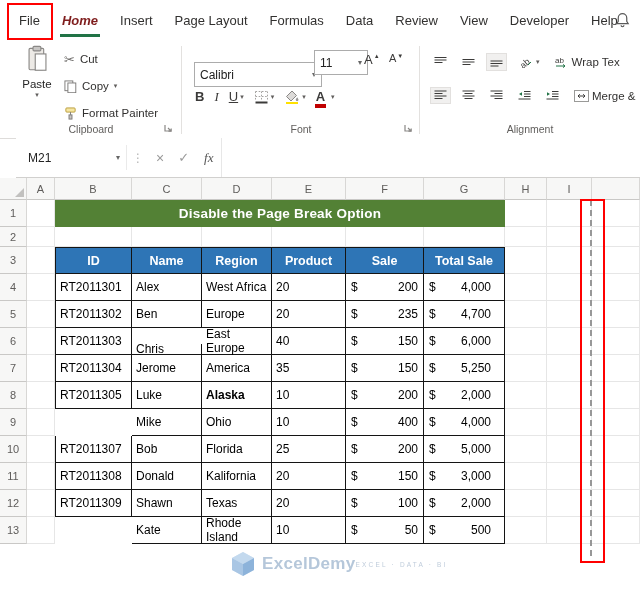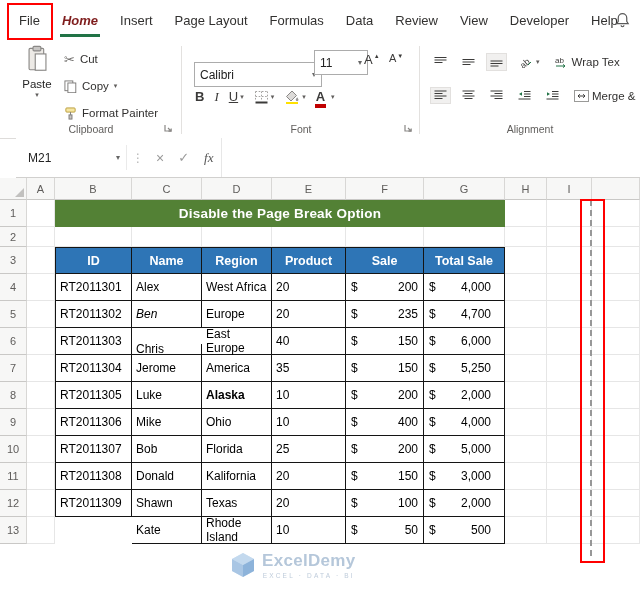--- a/index.html
+++ b/index.html
@@ -69,21 +69,21 @@
   .tleft{justify-content:flex-start;}
   .tmoney{justify-content:space-between;padding:0 5px;}
   .tmoney .amt2{margin-right:8px;}
   .bottom{background:#fff;}
 
   
   .file-box{position:absolute;left:7px;top:3px;width:42px;height:33px;border:2px solid #FF0000;z-index:60;pointer-events:none;}
   .pb-line{position:absolute;left:590px;top:200px;height:356px;width:0;border-left:2px dashed #979797;z-index:20;}
   .pb-box{position:absolute;left:580px;top:199px;width:21px;height:360px;border:2px solid #FF0000;z-index:60;pointer-events:none;}
   .watermark{position:absolute;left:231px;top:551px;display:flex;align-items:center;gap:7px;z-index:30;}
-  .wm-col{display:flex;flex-direction:column;align-items:center;}
+  .wm-col{display:flex;flex-direction:row;align-items:center;}
   .wm-brand{font-size:17px;font-weight:700;color:#b5c7da;letter-spacing:.3px;}
   .wm-tagline{font-size:6.5px;letter-spacing:2.2px;color:#bfccdb;margin-top:1px;}
 </style>
 </head>
 <body>
 
 <div class="app">
 
   <div class="tabbar">
     <div class="tabs" id="tabs">
@@ -343,21 +343,21 @@
       </div>
       <div class="tcell tmoney" style="grid-area: 5 / 8;">
         <span>$</span>
         <span class="amt2">4,000</span>
       </div>
       <div class="cell" style="grid-area: 5 / 2;"></div>
       <div class="cell" style="grid-area: 5 / 9;"></div>
       <div class="cell" style="grid-area: 5 / 10;"></div>
       <div class="cell" style="grid-area: 5 / 11;"></div>
       <div class="tcell tleft tfirst" style="grid-area: 6 / 3;">RT2011302</div>
-      <div class="tcell tleft" style="grid-area: 6 / 4; font-style: italic;">Ben</div>
+      <div class="tcell tleft" style="grid-area: 6 / 4;">Ben</div>
       <div class="tcell tleft" style="grid-area: 6 / 5;">Europe</div>
       <div class="tcell tleft" style="grid-area: 6 / 6;">20</div>
       <div class="tcell tmoney" style="grid-area: 6 / 7;">
         <span>$</span>
         <span class="amt">235</span>
       </div>
       <div class="tcell tmoney" style="grid-area: 6 / 8;">
         <span>$</span>
         <span class="amt2">4,700</span>
       </div>
@@ -406,21 +406,20 @@
         <span class="amt">200</span>
       </div>
       <div class="tcell tmoney" style="grid-area: 9 / 8;">
         <span>$</span>
         <span class="amt2">2,000</span>
       </div>
       <div class="cell" style="grid-area: 9 / 2;"></div>
       <div class="cell" style="grid-area: 9 / 9;"></div>
       <div class="cell" style="grid-area: 9 / 10;"></div>
       <div class="cell" style="grid-area: 9 / 11;"></div>
-      <div class="tcell tleft tfirst" style="grid-area: 10 / 3;">RT2011306</div>
       <div class="tcell tleft" style="grid-area: 10 / 4;">Mike</div>
       <div class="tcell tleft" style="grid-area: 10 / 5;">Ohio</div>
       <div class="tcell tleft" style="grid-area: 10 / 6;">10</div>
       <div class="tcell tmoney" style="grid-area: 10 / 7;">
         <span>$</span>
         <span class="amt">400</span>
       </div>
       <div class="tcell tmoney" style="grid-area: 10 / 8;">
         <span>$</span>
         <span class="amt2">4,000</span>

